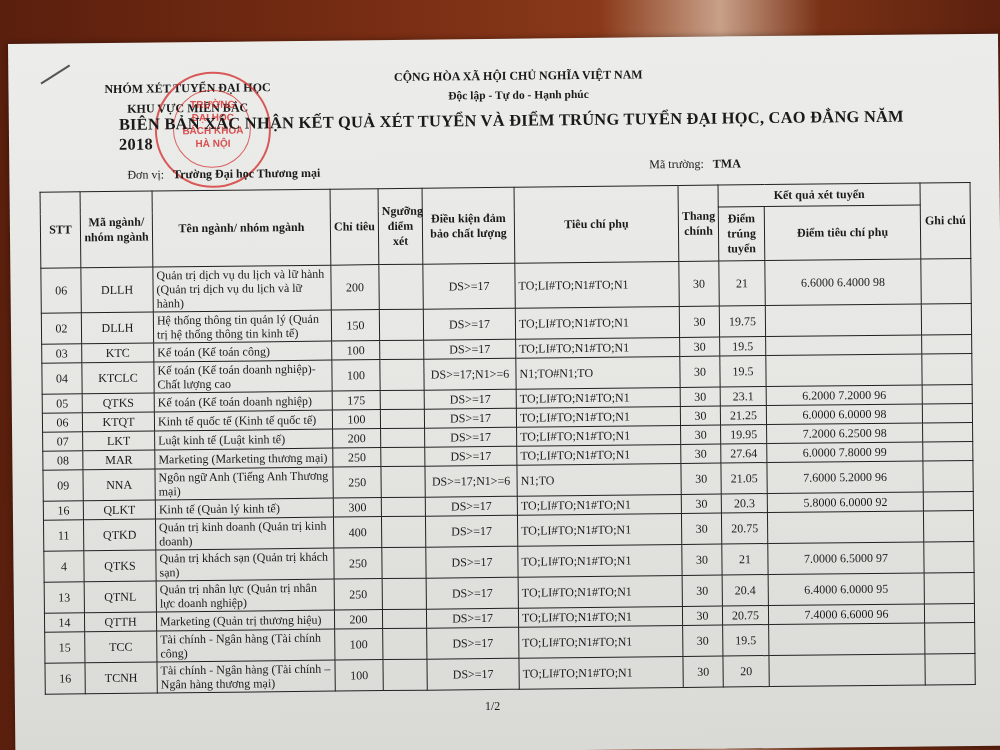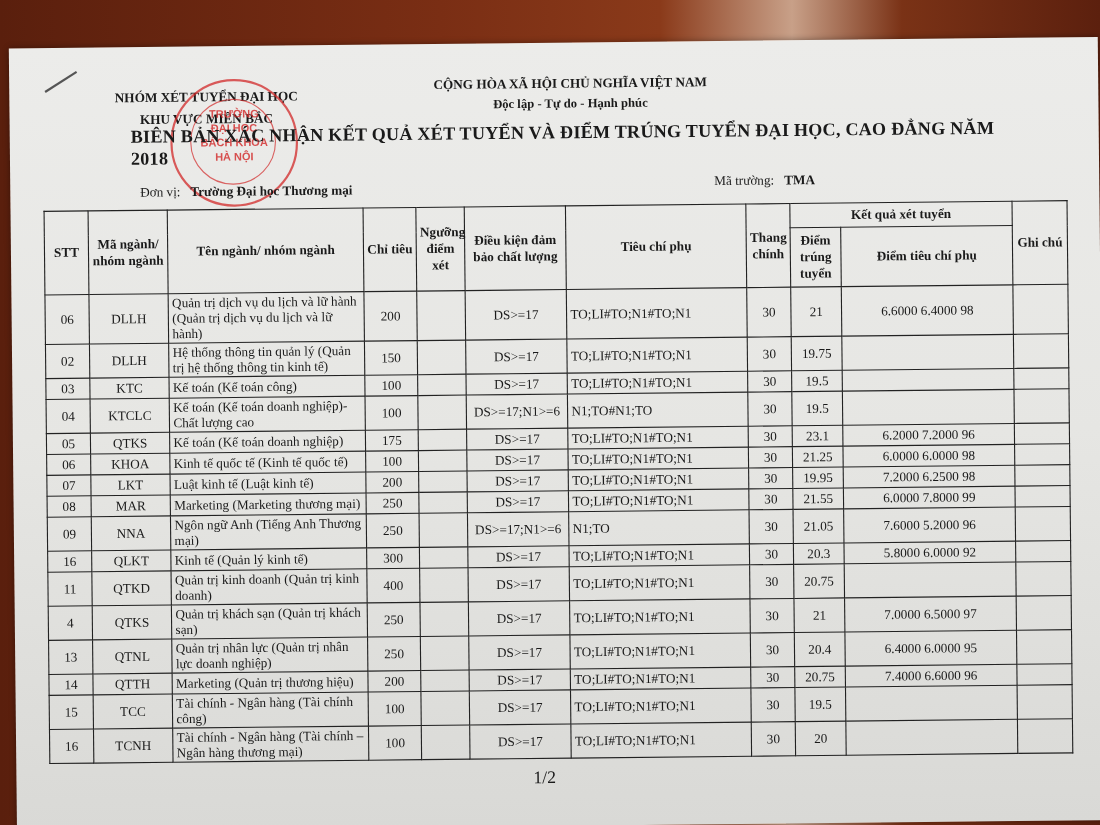--- a/index.html
+++ b/index.html
@@ -22,21 +22,21 @@
   .stamp{position:absolute;left:146px;top:30px;width:112px;height:112px;border:2px solid rgba(210,40,40,.75);border-radius:50%;
     color:rgba(210,40,40,.8);font-family:"Liberation Sans",sans-serif;text-align:center;font-size:10px;line-height:13px;}
   .stamp .inner{position:absolute;left:16px;top:16px;width:76px;height:76px;border:1.5px solid rgba(210,40,40,.7);border-radius:50%;}
   .stamp .txt{position:absolute;left:0;top:24px;width:112px;font-weight:bold;}
   table.grid{position:absolute;left:30px;top:148px;width:930px;border-collapse:collapse;font-size:12px;table-layout:fixed;}
   table.grid th,table.grid td{border:1px solid #222;padding:1px 3px;vertical-align:middle;}
   table.grid th{font-weight:bold;text-align:center;line-height:15px;}
   td.c{text-align:center;}
   td.l{text-align:left;line-height:14px;}
   td.r{text-align:center;}
-  .pageno{position:absolute;left:470px;top:660px;font-size:16px;}
+  .pageno{position:absolute;left:470px;top:660px;font-size:12px;}
 </style>
 </head>
 <body>
 
 <div class="paper">
   <div class="pen-mark"></div>
 
   <div class="hdr-left">
     <div>NHÓM XÉT TUYỂN ĐẠI HỌC</div>
     <div>KHU VỰC MIỀN BẮC</div>
@@ -161,21 +161,21 @@
     <td class="c"></td>
     <td class="c">DS&gt;=17</td>
     <td class="l">TO;LI#TO;N1#TO;N1</td>
     <td class="c">30</td>
     <td class="c">23.1</td>
     <td class="r">6.2000  7.2000 96</td>
     <td class="c"></td>
   </tr>
         <tr style="height: 19px;">
     <td class="c">06</td>
-    <td class="c">KHOA</td>
+    <td class="c">KTQT</td>
     <td class="l">Kinh tế quốc tế (Kinh tế quốc tế)</td>
     <td class="c">100</td>
     <td class="c"></td>
     <td class="c">DS&gt;=17</td>
     <td class="l">TO;LI#TO;N1#TO;N1</td>
     <td class="c">30</td>
     <td class="c">21.25</td>
     <td class="r">6.0000  6.0000 98</td>
     <td class="c"></td>
   </tr>
@@ -194,21 +194,21 @@
   </tr>
         <tr style="height: 19px;">
     <td class="c">08</td>
     <td class="c">MAR</td>
     <td class="l">Marketing (Marketing thương mại)</td>
     <td class="c">250</td>
     <td class="c"></td>
     <td class="c">DS&gt;=17</td>
     <td class="l">TO;LI#TO;N1#TO;N1</td>
     <td class="c">30</td>
-    <td class="c">21.55</td>
+    <td class="c">27.64</td>
     <td class="r">6.0000  7.8000 99</td>
     <td class="c"></td>
   </tr>
         <tr style="height: 30px;">
     <td class="c">09</td>
     <td class="c">NNA</td>
     <td class="l">Ngôn ngữ Anh (Tiếng Anh Thương mại)</td>
     <td class="c">250</td>
     <td class="c"></td>
     <td class="c">DS&gt;=17;N1&gt;=6</td>

